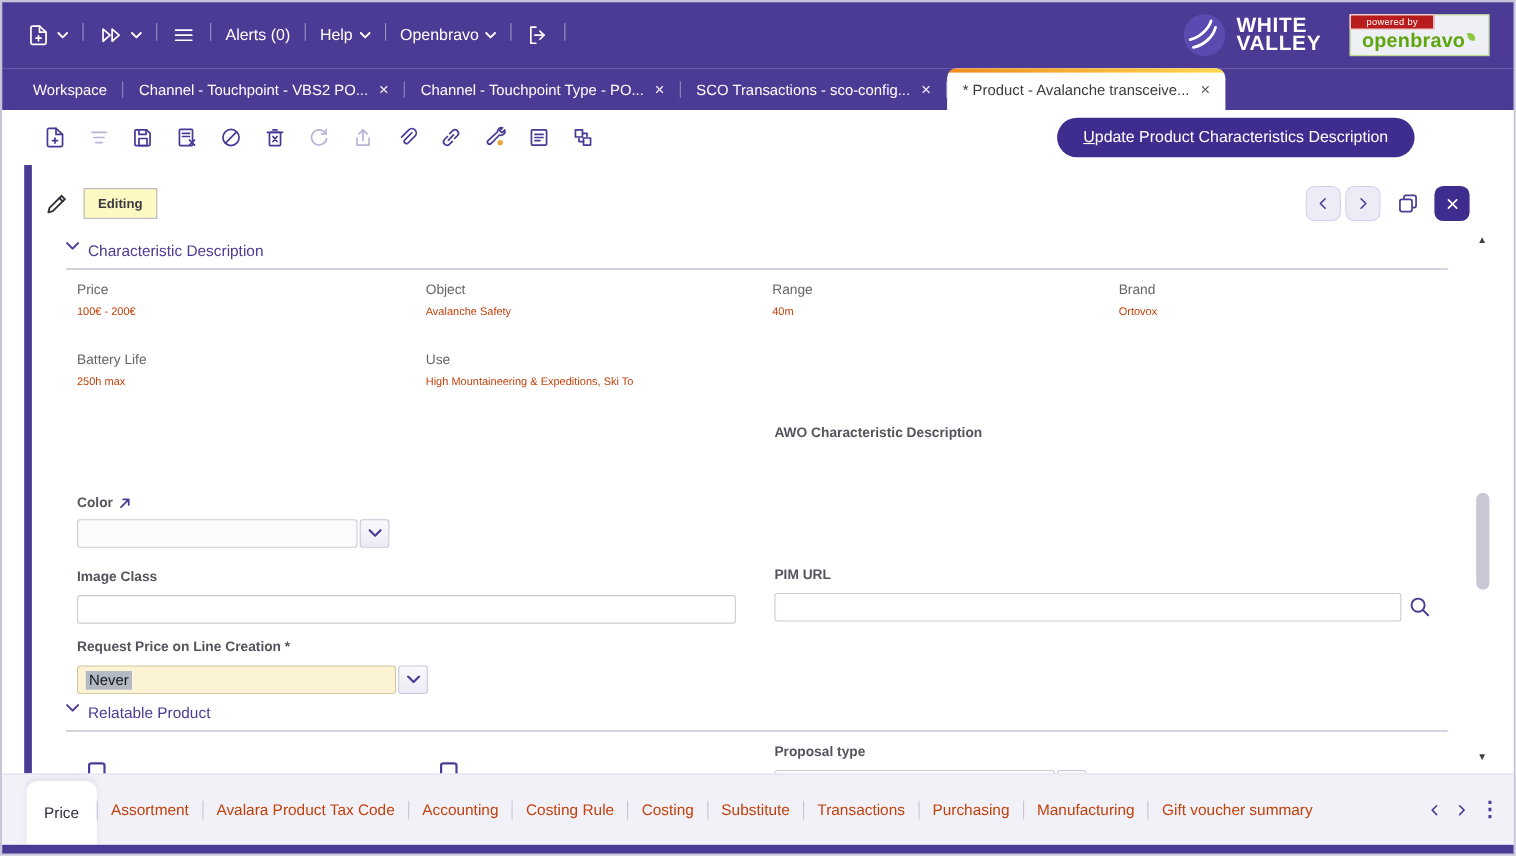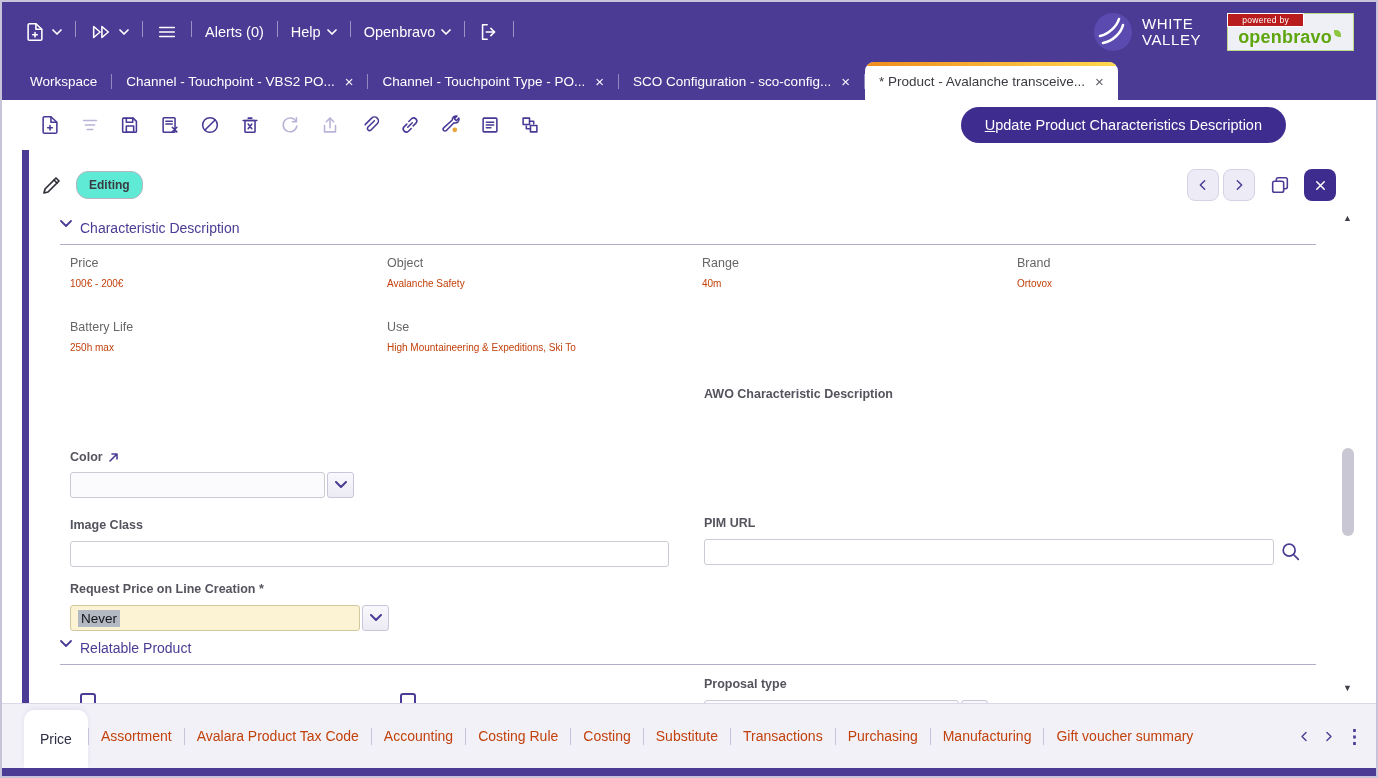--- a/index.html
+++ b/index.html
@@ -9,21 +9,21 @@
 
   
   .topbar{height:60px;background:#4c3b94;display:flex;align-items:center;padding:0 22px;flex:0 0 auto}
   .tb-left{display:flex;gap:13px}
   .tb-item{display:flex;align-items:center;gap:6px;color:#fff;cursor:pointer}
   .tb-label{font-size:14.5px;color:#fff;white-space:nowrap}
   .sep{width:1px;height:16px;background:rgba(255,255,255,.45)}
   svg.ic{stroke:currentColor;fill:none;stroke-width:1.7;stroke-linecap:round;stroke-linejoin:round;display:block}
   .tb-right{margin-left:auto;display:flex;align-items:center;gap:26px}
   .logo{display:flex;align-items:center;gap:9px}
-  .logo-text{color:#fff;font-weight:400;font-size:15px;letter-spacing:.6px;line-height:16px}
+  .logo-text{color:#fff;font-weight:700;font-size:19px;letter-spacing:.6px;line-height:16px}
   .badge{position:relative;background:#eef0f6;border:1px solid #bcd98a;padding:15px 12px 5px 10px;min-width:106px}
   .badge-tag{position:absolute;top:-1px;left:-1px;background:#b91c1c;border:1px solid #fff;color:#fff;font-size:8.5px;padding:1px 14px;letter-spacing:.3px}
   .badge-brand{color:#5fa50d;font-weight:700;font-size:18px;line-height:16px;letter-spacing:.2px;display:flex;align-items:flex-start;gap:2px}
   .leaf{width:7px;height:7px;border-radius:0 70% 0 70%;background:#8dc63f;display:inline-block;margin-top:1px}
 
   
   .tabbar{height:38px;background:#4c3b94;display:flex;align-items:flex-start;padding-left:14px;flex:0 0 auto}
   .wtab{height:38px;display:flex;align-items:center;gap:10px;padding:0 14px;color:#fff;font-size:13.5px;cursor:pointer;white-space:nowrap}
   .wtab .x{font-size:15px;line-height:1;color:#fff;opacity:.95;cursor:pointer}
   .tsep{width:1px;height:15px;background:rgba(255,255,255,.4);align-self:center}
@@ -36,21 +36,21 @@
   .tbtn{width:24px;height:24px;color:#473995;cursor:pointer;display:flex;align-items:center;justify-content:center}
   .tbtn.dis{color:#bab3d8;cursor:default}
   .update-btn{margin-left:auto;margin-right:90px;height:36px;border-radius:18px;background:#3e2d8f;color:#fff;border:none;font-size:14.5px;padding:0 24px;font-family:inherit;cursor:pointer;display:flex;align-items:center}
   .update-btn span{display:block}
   .update-btn span::first-letter{text-decoration:underline}
 
   
   .view{position:relative;flex:1 1 auto;background:#fff;overflow:hidden}
   .abs{position:absolute}
   .vstrip{left:20px;top:0;width:7px;height:100%;background:#4c3b94}
-  .badge-edit{left:74px;top:21px;height:28px;border:1px solid #b6b6c2;border-radius:12px;background:#5eead4;display:flex;align-items:center;padding:0 12px;font-size:12px;font-weight:700;color:#3a3a42}
+  .badge-edit{left:74px;top:21px;height:28px;border:1px solid #b6b6c2;border-radius:0;background:#fef9c3;display:flex;align-items:center;padding:0 12px;font-size:12px;font-weight:700;color:#3a3a42}
   .navbtn{width:32px;height:32px;border-radius:8px;border:1px solid #d6d2e6;background:#edebf6;display:flex;align-items:center;justify-content:center;color:#4c3b94;cursor:pointer}
   .iconbtn{color:#4c3b94;cursor:pointer}
   .closebtn{width:32px;height:32px;border-radius:8px;background:#3e2d8f;border:none;display:flex;align-items:center;justify-content:center;color:#fff;cursor:pointer}
   .sec{left:58px;width:1256px;display:flex;align-items:flex-start;gap:8px;color:#4c3b94;font-size:14px;padding-bottom:8px;border-bottom:1px solid #b3aec8;cursor:pointer}
   .fgroup{display:flex;flex-direction:column;gap:8px}
   .flabel{font-size:12.5px;color:#666}
   .flabel.b{font-weight:700;color:#54545e}
   .fvalue{font-size:10px;color:#c2410c}
   .clip{width:272px;overflow:hidden;white-space:nowrap}
   .inp{height:26px;border:1px solid #cbcbd4;border-radius:3px;background:#fff;font-family:inherit;font-size:13.5px;padding:0 7px;color:#222;outline:none}
@@ -165,21 +165,21 @@
       <span>Channel - Touchpoint - VBS2 PO...</span>
       <span class="x">×</span>
     </div>
     <span class="tsep"></span>
     <div class="wtab">
       <span>Channel - Touchpoint Type - PO...</span>
       <span class="x">×</span>
     </div>
     <span class="tsep"></span>
     <div class="wtab">
-      <span>SCO Configuration - sco-config...</span>
+      <span>SCO Transactions - sco-config...</span>
       <span class="x">×</span>
     </div>
     <span class="tsep"></span>
     <div class="wtab active">
       <span>* Product - Avalanche transceive...</span>
       <span class="x">×</span>
     </div>
   </div>
 
   <div class="toolbar">

